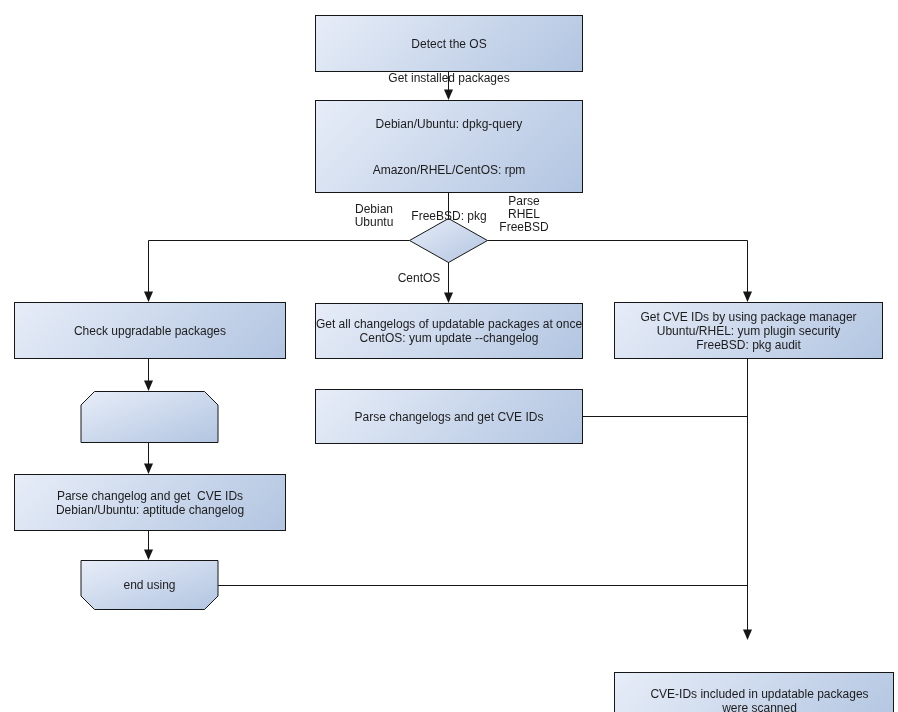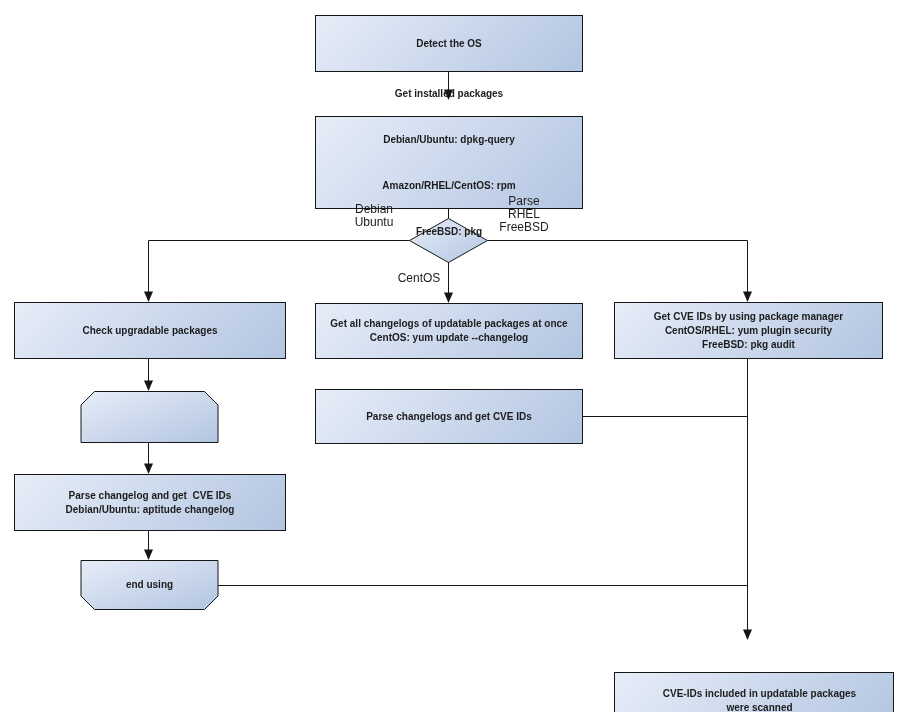--- a/index.html
+++ b/index.html
@@ -12,35 +12,35 @@
   svg.wires{position:absolute;left:0;top:0;width:898px;height:712px;}
   .wire{stroke:var(--line,#161616);stroke-width:1;fill:none;}
   .arrow{fill:var(--line,#161616);stroke:none;}
   .shape{fill:url(#nodeGrad);stroke:var(--border,#161616);stroke-width:1;}
   .grad-stop-light{stop-color:var(--fill-light,#e7edf8);}
   .grad-stop-dark{stop-color:var(--fill-dark,#b2c5e1);}
 
   .node{
     position:absolute;display:flex;flex-direction:column;
     justify-content:center;align-items:center;text-align:right;
-    font-size:10px;line-height:14px;color:var(--text,#1c1c1c);font-weight:bold;
+    font-size:12px;line-height:14px;color:var(--text,#1c1c1c);
   }
   .node.box{
     background:linear-gradient(135deg,var(--fill-light,#e7edf8) 0%,var(--fill-dark,#b2c5e1) 100%);
     border:1px solid var(--border,#161616);
   }
   .node .line{white-space:pre;}
   .edge-label{
     position:absolute;text-align:center;font-size:12px;line-height:13px;
     color:var(--text,#1c1c1c);
   }
   .edge-label .line{white-space:pre;}
 
   .n-detect    {left:315px;top:15px; width:266px;height:55px;}
-  .n-installed {left:315px;top:116px;width:266px;height:91px;gap:32px;}
+  .n-installed {left:315px;top:100px;width:266px;height:91px;gap:32px;}
   .n-check     {left:14px; top:302px;width:270px;height:55px;}
   .n-foreach   {left:81px; top:392px;width:137px;height:50px;}
   .n-parseleft {left:14px; top:474px;width:270px;height:55px;}
   .n-endloop   {left:81px; top:561px;width:137px;height:47px;}
   .n-getall    {left:315px;top:303px;width:266px;height:54px;}
   .n-parsemid  {left:315px;top:389px;width:266px;height:53px;}
   .n-cveright  {left:614px;top:302px;width:267px;height:55px;}
   .n-scanned   {left:614px;top:672px;width:267px;height:55px;padding-left:11px;}
 
   .lbl-debian{left:338px;top:203px;width:72px;}
@@ -125,21 +125,21 @@
     <div class="line">Parse changelogs and get CVE IDs</div>
   </div>
 
   <div class="node box n-getall">
     <div class="line">Get all changelogs of updatable packages at once</div>
     <div class="line">CentOS: yum update --changelog</div>
   </div>
 
   <div class="node box n-cveright">
     <div class="line">Get CVE IDs by using package manager</div>
-    <div class="line">CentOS/RHEL: yum plugin security</div>
+    <div class="line">Ubuntu/RHEL: yum plugin security</div>
     <div class="line">FreeBSD: pkg audit</div>
   </div>
 
   <div class="node box n-scanned">
     <div class="line">CVE-IDs included in updatable packages</div>
     <div class="line">were scanned</div>
   </div>
 
   <div class="edge-label lbl-debian">
     <div class="line">Debian</div>

